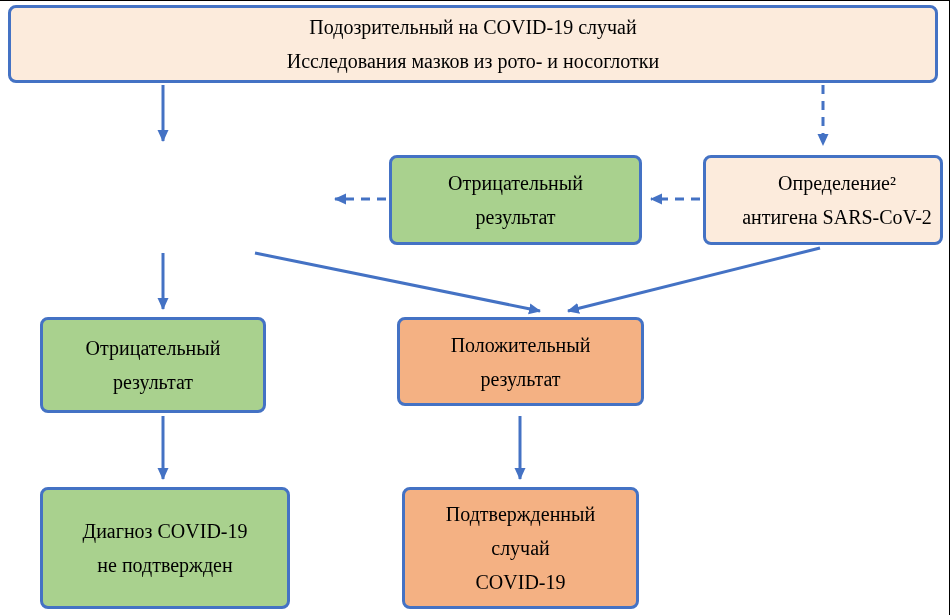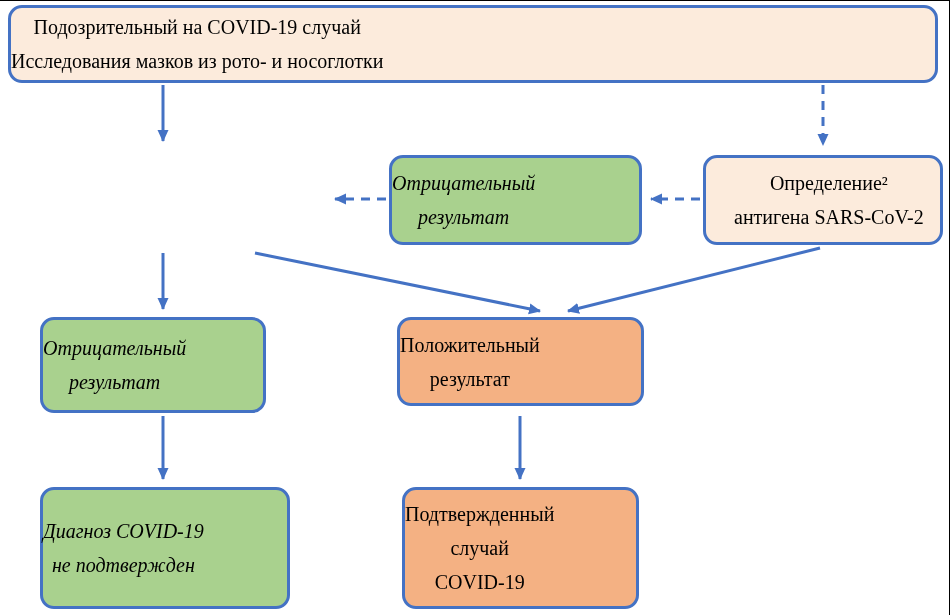--- a/index.html
+++ b/index.html
@@ -14,31 +14,32 @@
     background: #ffffff;
     border-top: 1px solid #000;
     border-right: 1px solid #000;
     box-sizing: border-box;
     overflow: hidden;
   }
   .node {
     position: absolute;
     box-sizing: border-box;
     border: 3px solid var(--border, #4472c4);
-    border-radius: 14px;
+    border-radius: 8px;
     display: flex;
     align-items: center;
+    justify-content: center;
     text-align: center;
     font-size: 20px;
     line-height: 1.7;
     color: #000;
   }
   .node .lbl { white-space: pre-line; }
   .peach  { background: var(--peach,  #fcebdc); }
-  .green  { background: var(--green,  #a9d18e); font-style: italic; }
+  .green  { background: var(--green,  #a9d18e); }
   .orange { background: var(--orange, #f4b183); }
   svg.arrows {
     position: absolute;
     left: 0; top: 0;
     pointer-events: none;
   }
   .arrow {
     stroke: var(--arrow, #4472c4);
     stroke-width: 3;
     fill: none;

